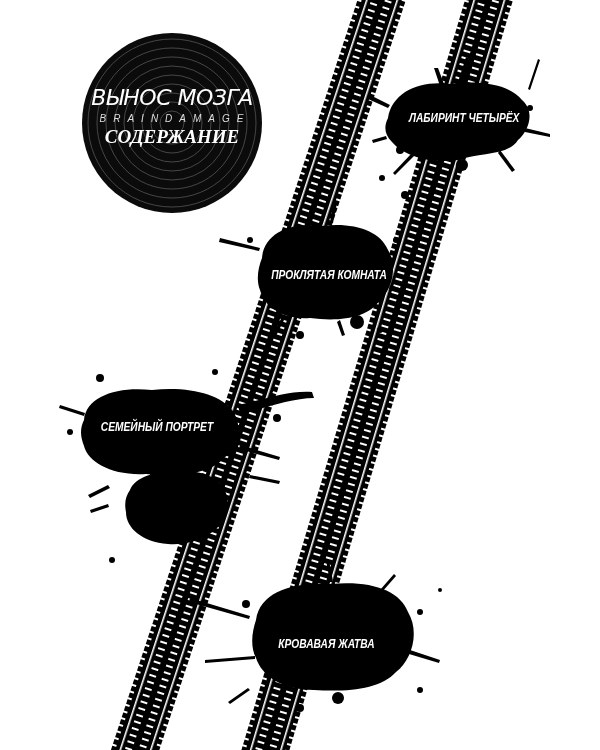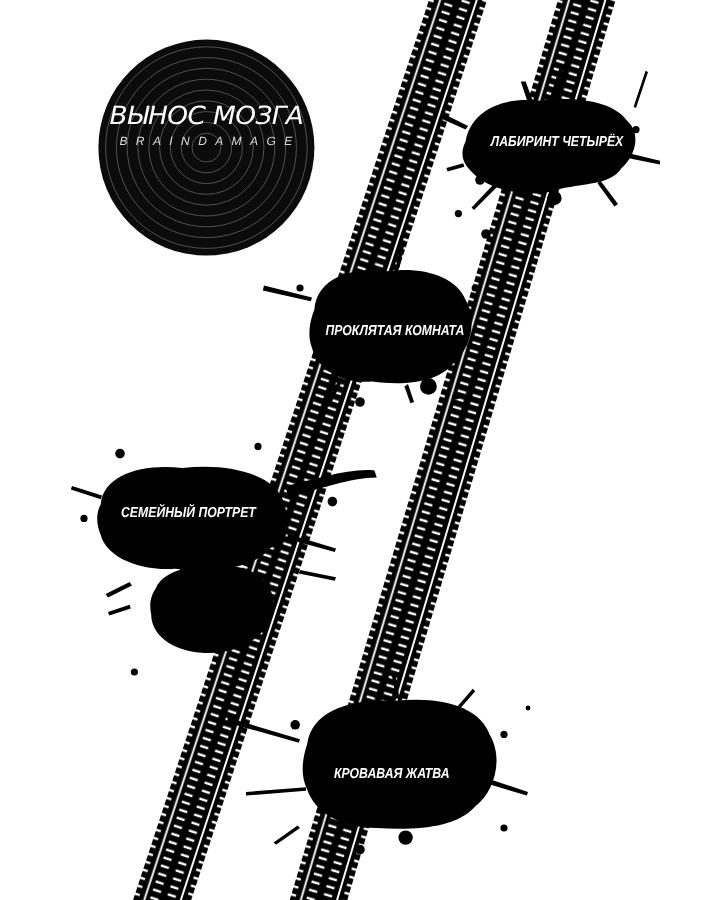--- a/index.html
+++ b/index.html
@@ -108,18 +108,19 @@
       <circle cx="90" cy="90" r="57"></circle>
         <circle cx="90" cy="90" r="48"></circle>
         <circle cx="90" cy="90" r="39"></circle>
       <circle cx="90" cy="90" r="30"></circle>
         <circle cx="90" cy="90" r="21"></circle>
         <circle cx="90" cy="90" r="12"></circle>
     </g>
   </svg>
   <div class="badge-title">ВЫНОС МОЗГА</div>
   <div class="badge-sub">BRAINDAMAGE</div>
+  <div class="badge-contents">СОДЕРЖАНИЕ</div>
 </div>
 
 <a class="blot-label" style="left:400px;top:111px;width:120px;">ЛАБИРИНТ ЧЕТЫРЁХ</a>
 <a class="blot-label" style="left:262px;top:268px;width:122px;">ПРОКЛЯТАЯ КОМНАТА</a>
 <a class="blot-label" style="left:92px;top:420px;width:118px;">СЕМЕЙНЫЙ ПОРТРЕТ</a>
 <a class="blot-label" style="left:270px;top:637px;width:110px;">КРОВАВАЯ ЖАТВА</a>
 
 </body></html>

